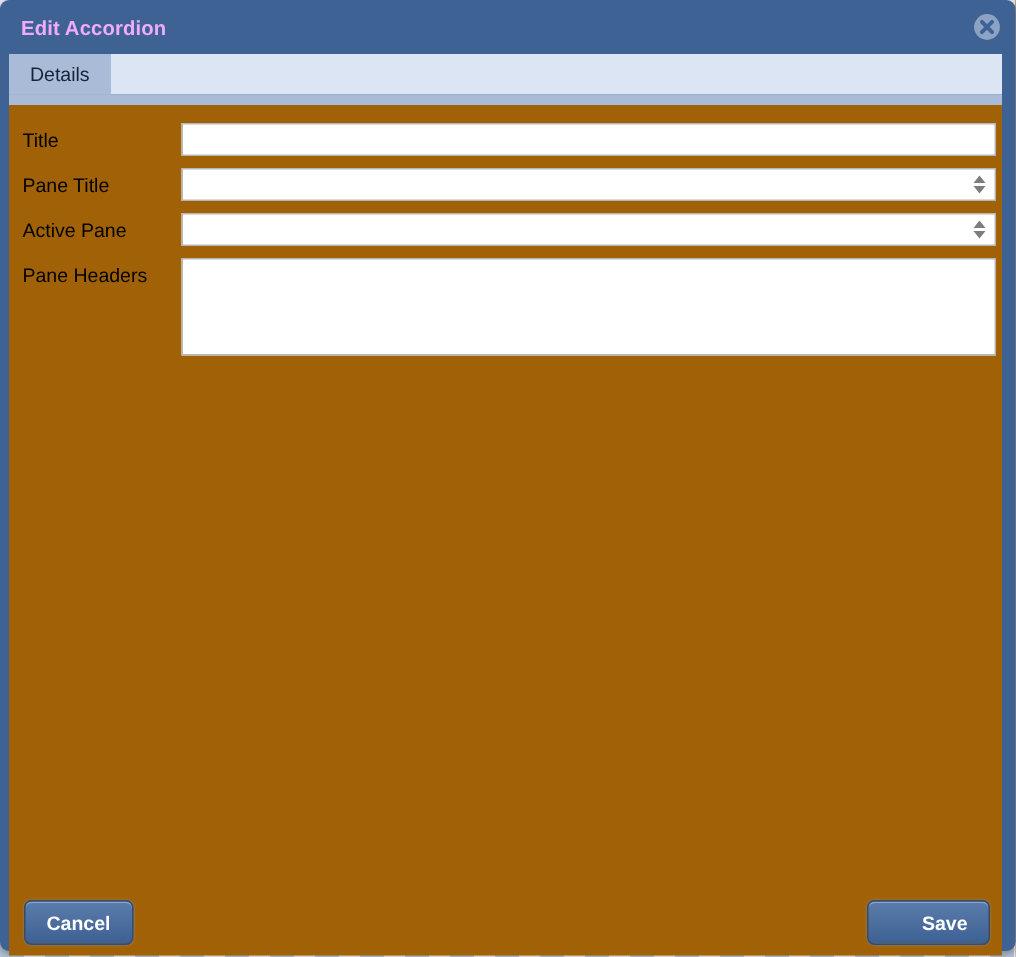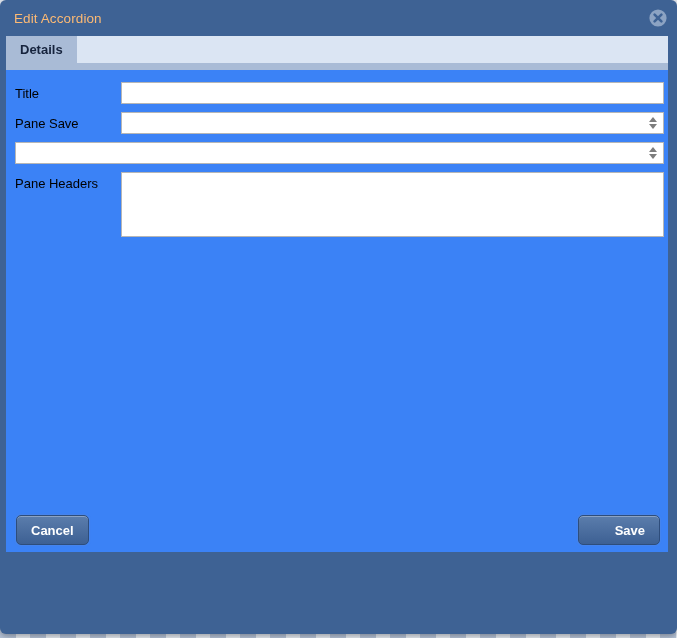--- a/index.html
+++ b/index.html
@@ -22,54 +22,54 @@
     background:#3e6294;
     border-radius:6px;
     box-shadow:0 2px 6px rgba(0,0,0,.35);
   }
   .titlebar {
     height:36px;
     display:flex; align-items:center; justify-content:space-between;
     padding:0 9px 0 14px;
   }
   .title {
-    color:#fdba74; font-weight:normal; font-size:13.5px;
+    color:#f0abfc; font-weight:bold; font-size:13.5px;
     letter-spacing:.1px;
   }
   .close-btn {
     width:20px; height:20px; border:none; background:transparent;
     display:flex; align-items:center; justify-content:center;
     cursor:pointer; padding:0;
   }
   .tabstrip {
     margin:0 9px 0 6px;
     height:27px;
     background:#dbe5f3;
     display:flex;
   }
   .tab {
     height:100%;
     padding:12px 14px;
     display:flex; align-items:center;
-    font-weight:bold; font-size:13px; color:#16233d;
+    font-weight:normal; font-size:13px; color:#16233d;
     cursor:pointer;
     border:none; background:transparent;
     font-family:"Liberation Sans", sans-serif;
   }
   .tab.active { background:#a9bbd6; }
   .tabband {
     margin:0 9px 0 6px;
     height:7px;
     background:#a9bbd6;
   }
   .content {
     position:relative;
     margin:0 9px 0 6px;
-    height:482px;
-    background:#3b82f6;
+    height:567px;
+    background:#a16207;
   }
   .form { padding:12px 4px 0 9px; }
   .row { display:flex; margin-bottom:8px; }
   .row .lbl {
     flex:0 0 106px; width:106px;
     font-size:13px; color:#000;
     padding-top:4px;
   }
   .row .ctrl { flex:1; position:relative; }
   .tinput, .tarea {
@@ -143,31 +143,32 @@
     <div class="form">
 
       <div class="row">
         <label class="lbl">Title</label>
         <div class="ctrl">
           <input class="tinput" type="text" value="" style="">
         </div>
       </div>
 
       <div class="row">
-        <label class="lbl">Pane Save</label>
+        <label class="lbl">Pane Title</label>
         <div class="ctrl">
           <input class="tinput num" type="text" value="" style="">
           <span class="spinner">
             <button class="spin-up"></button>
             <button class="spin-down"></button>
           </span>
         </div>
       </div>
 
       <div class="row">
+        <label class="lbl">Active Pane</label>
         <div class="ctrl">
           <input class="tinput num" type="text" value="" style="">
           <span class="spinner">
             <button class="spin-up"></button>
             <button class="spin-down"></button>
           </span>
         </div>
       </div>
 
       <div class="row">

